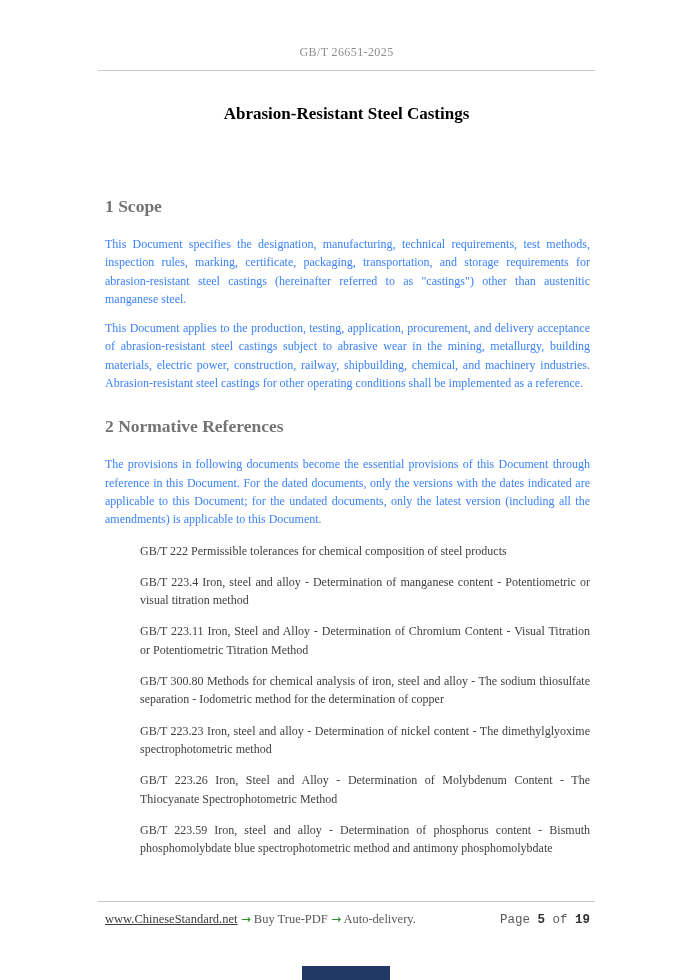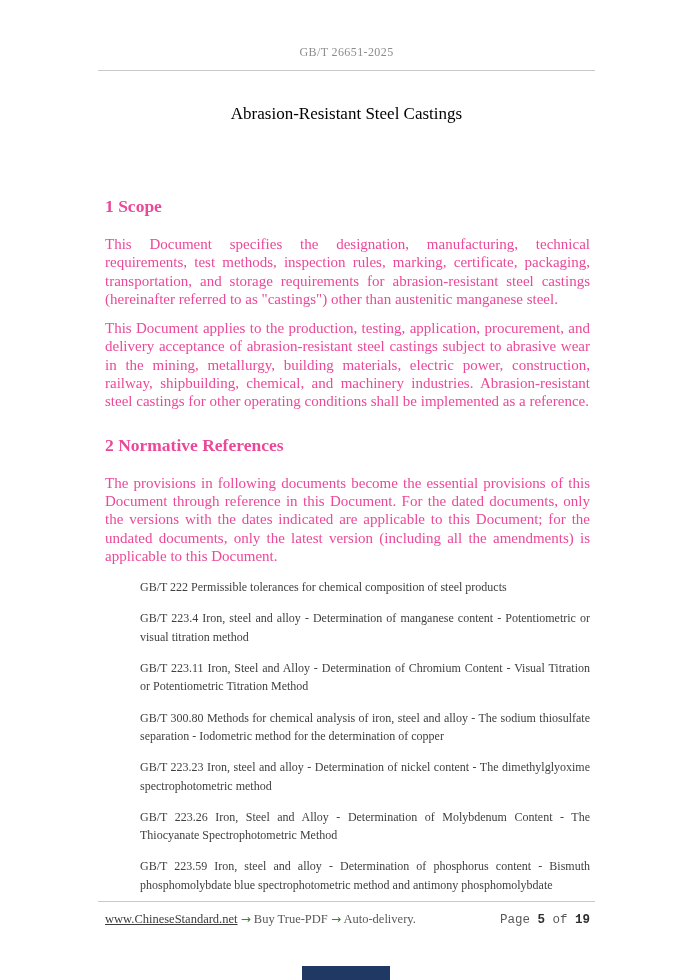--- a/index.html
+++ b/index.html
@@ -21,39 +21,39 @@
     color: var(--header-gray, #8c8c8c);
   }
   .rule {
     border: none;
     border-top: 1px solid #c9c9c9;
     margin: 10px 98px 0 98px;
   }
   .doc-title {
     text-align: center;
     font-size: 17px;
-    font-weight: normal;
+    font-weight: bold;
     color: #000;
     margin-top: 33px;
   }
   .content { margin: 0 103px 0 105px; }
 
   .section-heading {
     font-size: 17.5px;
     font-weight: bold;
-    color: #ec4899;
+    color: #737373;
   }
   .h2-scope { margin-top: 72px; margin-bottom: 18px; }
   .h2-refs  { margin-top: 24px; margin-bottom: 18px; }
 
   .body-par {
-    font-size: 15px;
+    font-size: 12px;
     line-height: 18.3px;
     text-align: justify;
-    color: #ec4899;
+    color: #3b82f6;
     margin-bottom: 11px;
   }
   .ref {
     font-size: 12px;
     line-height: 18.3px;
     text-align: justify;
     color: #404040;
     margin: 13px 0 0 35px;
   }
 

